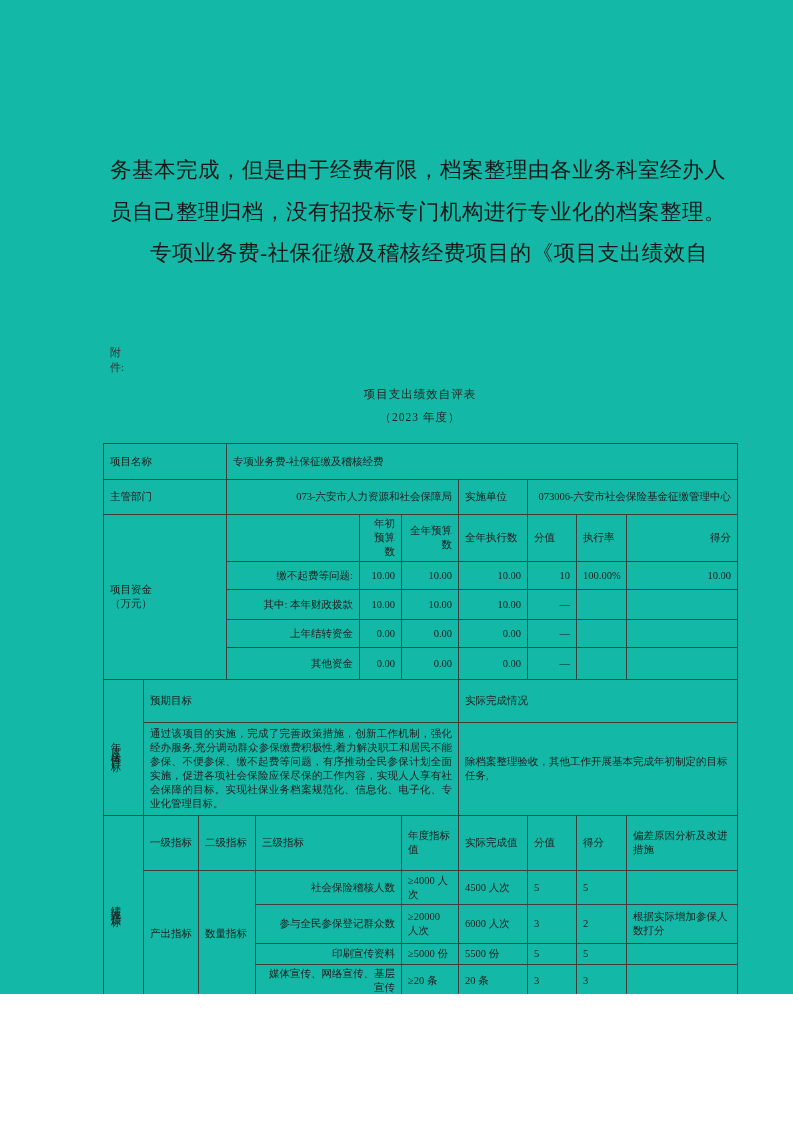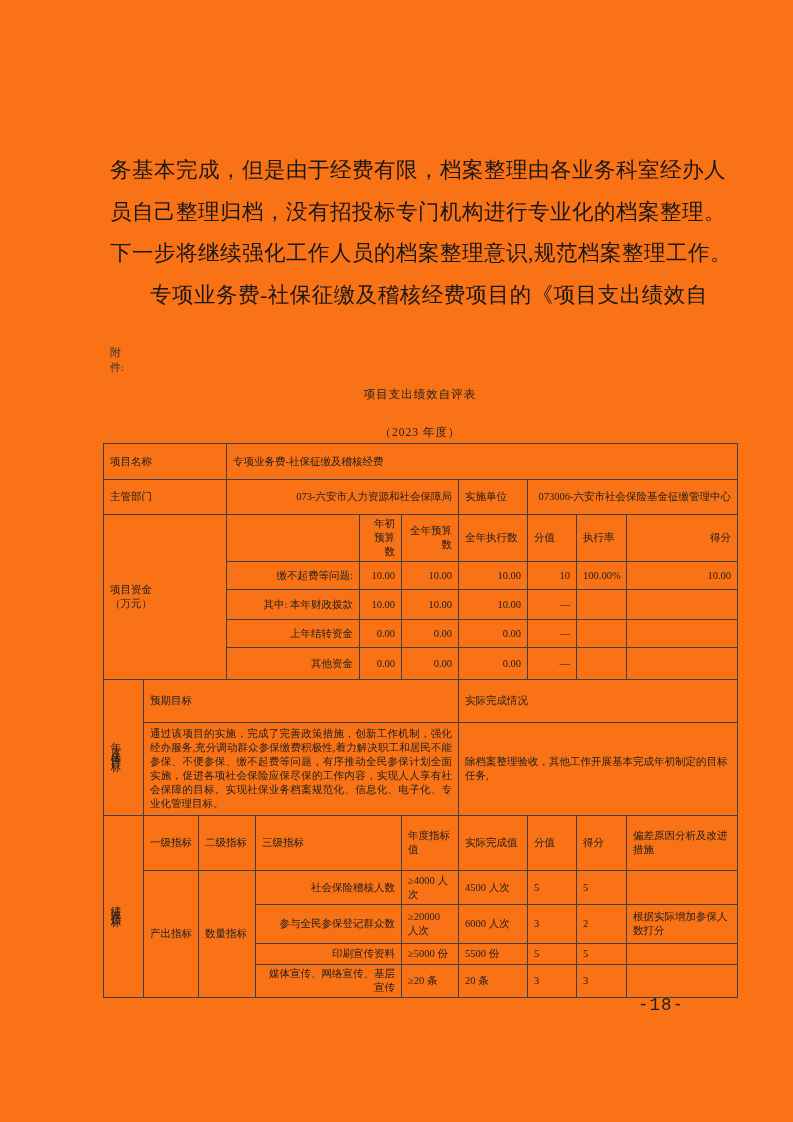--- a/index.html
+++ b/index.html
@@ -1,19 +1,19 @@
 <!DOCTYPE html>
 <html><head>
 <meta charset="utf-8">
 <style>
   html,body{margin:0;padding:0;background:#ffffff;}
   .page{
     position:relative;
-    width:793px;height:1122px;
-    background:#f97316;
+    width:793px;height:994px;
+    background:#14b8a6;
     font-family:"Liberation Serif","DejaVu Serif",serif;
     color:#1c1c1c;
     overflow:hidden;
   }
   
   .body-text{
     position:absolute;left:110px;top:150px;width:600px;
     font-size:21.5px;line-height:41.5px;color:#171717;
     letter-spacing:0.5px;
   }
@@ -23,21 +23,21 @@
   .attach{
     position:absolute;left:110px;top:345px;
     font-size:11px;line-height:14.5px;color:#333;
   }
   
   .tbl-title,.tbl-subtitle{
     position:absolute;left:103px;width:634px;text-align:center;
     font-size:11.5px;color:#222;letter-spacing:1px;
   }
   .tbl-title{top:387px;}
-  .tbl-subtitle{top:425px;}
+  .tbl-subtitle{top:410px;}
   
   table.eval{
     position:absolute;left:103px;top:443px;
     width:634px;table-layout:fixed;border-collapse:collapse;
     font-size:10.5px;color:#1c1c1c;
   }
   table.eval td{
     border:1px solid #3f3f3f;
     padding:2px 6px;
     vertical-align:middle;
@@ -68,21 +68,20 @@
   }
 </style>
 </head>
 <body>
 
 <div class="page">
 
   <div class="body-text">
     <div class="line">务基本完成，但是由于经费有限，档案整理由各业务科室经办人</div>
     <div class="line">员自己整理归档，没有招投标专门机构进行专业化的档案整理。</div>
-    <div class="line">下一步将继续强化工作人员的档案整理意识,规范档案整理工作。</div>
     <div class="line indent">专项业务费-社保征缴及稽核经费项目的《项目支出绩效自</div>
   </div>
 
   <div class="attach">
     <div>附</div>
     <div>件:</div>
   </div>
 
   <div class="tbl-title">项目支出绩效自评表</div>
   <div class="tbl-subtitle">（2023 年度）</div>

